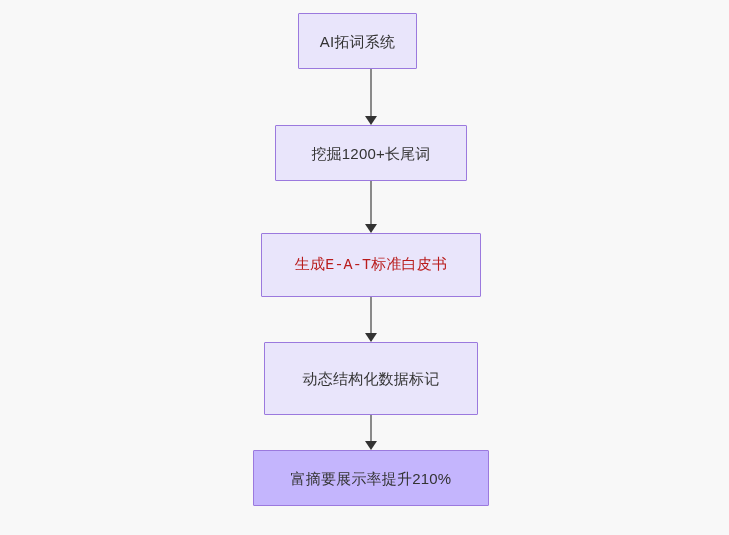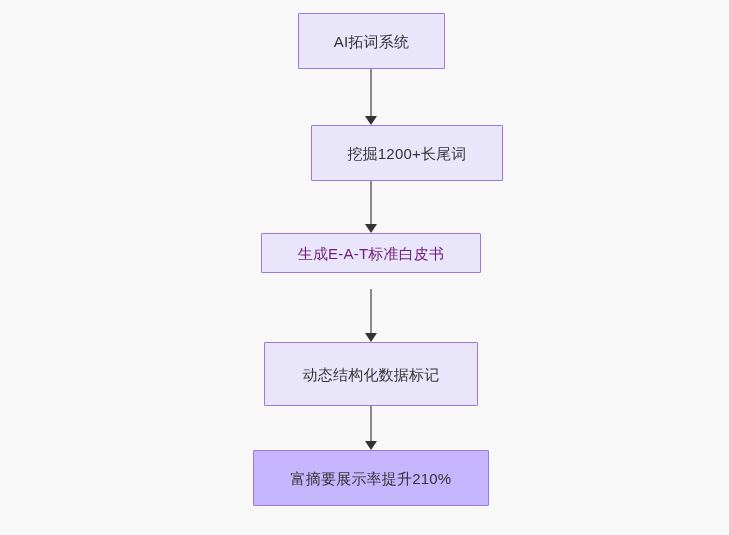--- a/index.html
+++ b/index.html
@@ -77,29 +77,29 @@
   </div>
   <div class="edge" style="left: 365px; top: 289px; width: 12px; height: 53px;">
     <div class="edge-line" style="height: 45px; background: rgb(138, 138, 138);"></div>
     <div class="edge-arrow" style="border-top-color: rgb(51, 51, 51);"></div>
   </div>
   <div class="edge" style="left: 365px; top: 398px; width: 12px; height: 52px;">
     <div class="edge-line" style="height: 44px; background: rgb(138, 138, 138);"></div>
     <div class="edge-arrow" style="border-top-color: rgb(51, 51, 51);"></div>
   </div>
 
-  <div class="node" style="left: 298px; top: 13px; width: 147px; height: 56px; background: rgb(233, 229, 251); border-color: rgb(155, 121, 222); color: rgb(51, 51, 51);">
+  <div class="node" style="left: 298px; top: 13px; width: 119px; height: 56px; background: rgb(233, 229, 251); border-color: rgb(155, 121, 222); color: rgb(51, 51, 51);">
     <span class="node-label">AI拓词系统</span>
   </div>
-  <div class="node" style="left: 275px; top: 125px; width: 192px; height: 56px; background: rgb(233, 229, 251); border-color: rgb(155, 121, 222); color: rgb(51, 51, 51); margin-left: 36px;">
+  <div class="node" style="left: 275px; top: 125px; width: 192px; height: 56px; background: rgb(233, 229, 251); border-color: rgb(155, 121, 222); color: rgb(51, 51, 51);">
     <span class="node-label">挖掘1200+长尾词</span>
   </div>
-  <div class="node" style="left: 261px; top: 233px; width: 220px; height: 40px; background: rgb(233, 229, 251); border-color: rgb(155, 121, 222); color: #701a75;">
+  <div class="node" style="left: 261px; top: 233px; width: 220px; height: 64px; background: rgb(233, 229, 251); border-color: rgb(155, 121, 222); color: #b91c1c; font-family: Liberation Mono, monospace;">
     <span class="node-label">生成E-A-T标准白皮书</span>
   </div>
-  <div class="node" style="left: 264px; top: 342px; width: 214px; height: 64px; background: rgb(233, 229, 251); border-color: rgb(155, 121, 222); color: rgb(51, 51, 51); text-align: right;">
+  <div class="node" style="left: 264px; top: 342px; width: 214px; height: 73px; background: rgb(233, 229, 251); border-color: rgb(155, 121, 222); color: rgb(51, 51, 51); text-align: right;">
     <span class="node-label">动态结构化数据标记</span>
   </div>
   <div class="node" style="left: 253px; top: 450px; width: 236px; height: 56px; background: #c4b5fd; border-color: rgb(155, 121, 222); color: rgb(51, 51, 51);">
     <span class="node-label">富摘要展示率提升210%</span>
   </div>
 
 </div>
 
 </body></html>

